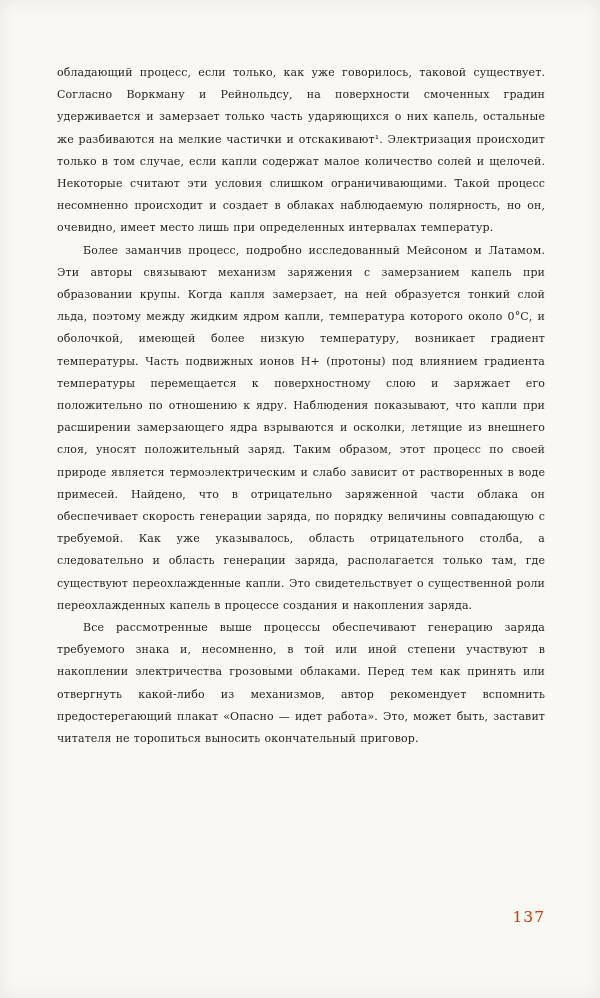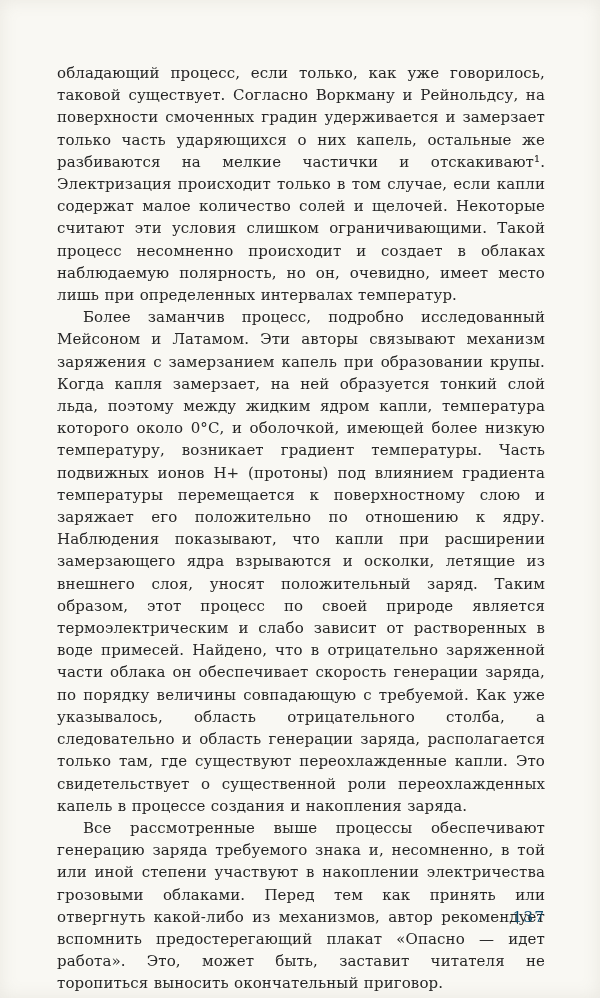--- a/index.html
+++ b/index.html
@@ -14,38 +14,38 @@
     height: 998px;
     margin: 0 auto;
     background: #f9f8f3;
     position: relative;
     padding: 62px 55px 0 57px;
     color: #262626;
     box-shadow: inset 0 0 18px rgba(120,115,100,0.12);
   }
 
   .main-text p {
-    font-size: 15px;
+    font-size: 11px;
     line-height: 22.2px;
     text-align: justify;
     letter-spacing: 0.1px;
     word-spacing: 0.5px;
   }
 
   .main-text p.indent {
     text-indent: 26px;
   }
 
   .page-number {
     position: absolute;
     top: 908px;
     right: 55px;
     font-size: 15.5px;
     letter-spacing: 1px;
-    color: #0c4a6e;
+    color: #c2410c;
   }
 </style>
 </head>
 <body>
 
 <div class="page">
 
   <div class="main-text">
     <p>обладающий процесс, если только, как уже говорилось, таковой существует. Согласно Воркману и Рейнольдсу, на поверхности смоченных градин удерживается и замерзает только часть ударяющихся о них капель, остальные же разбиваются на мелкие частички и отскакивают¹. Электризация происходит только в том случае, если капли содержат малое количество солей и щелочей. Некоторые считают эти условия слишком ограничивающими. Такой процесс несомненно происходит и создает в облаках наблюдаемую полярность, но он, очевидно, имеет место лишь при определенных интервалах температур.</p>
     <p class="indent">Более заманчив процесс, подробно исследованный Мейсоном и Латамом. Эти авторы связывают механизм заряжения с замерзанием капель при образовании крупы. Когда капля замерзает, на ней образуется тонкий слой льда, поэтому между жидким ядром капли, температура которого около 0°С, и оболочкой, имеющей более низкую температуру, возникает градиент температуры. Часть подвижных ионов Н+ (протоны) под влиянием градиента температуры перемещается к поверхностному слою и заряжает его положительно по отношению к ядру. Наблюдения показывают, что капли при расширении замерзающего ядра взрываются и осколки, летящие из внешнего слоя, уносят положительный заряд. Таким образом, этот процесс по своей природе является термоэлектрическим и слабо зависит от растворенных в воде примесей. Найдено, что в отрицательно заряженной части облака он обеспечивает скорость генерации заряда, по порядку величины совпадающую с требуемой. Как уже указывалось, область отрицательного столба, а следовательно и область генерации заряда, располагается только там, где существуют переохлажденные капли. Это свидетельствует о существенной роли переохлажденных капель в процессе создания и накопления заряда.</p>

